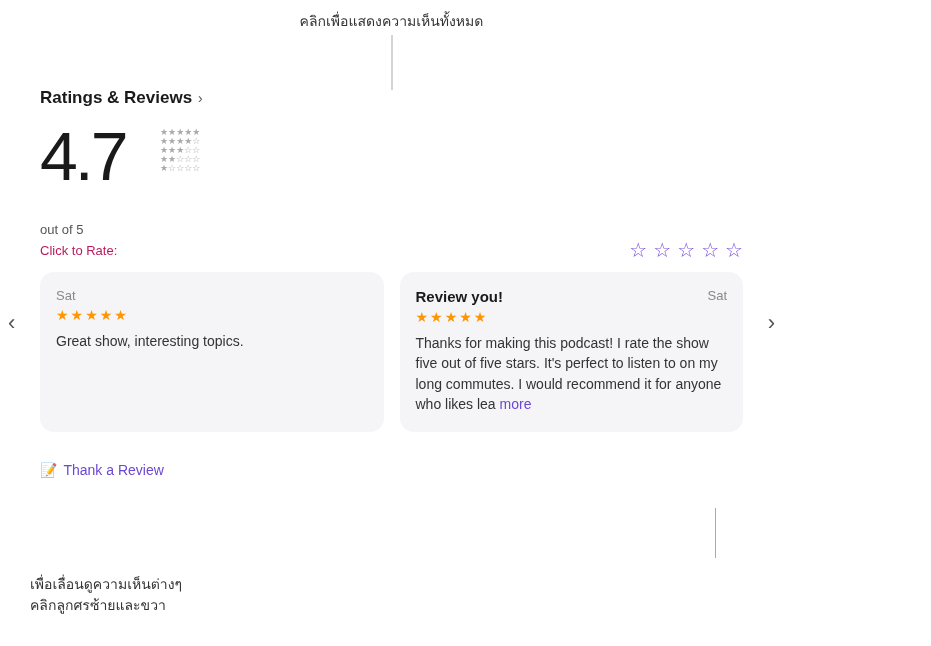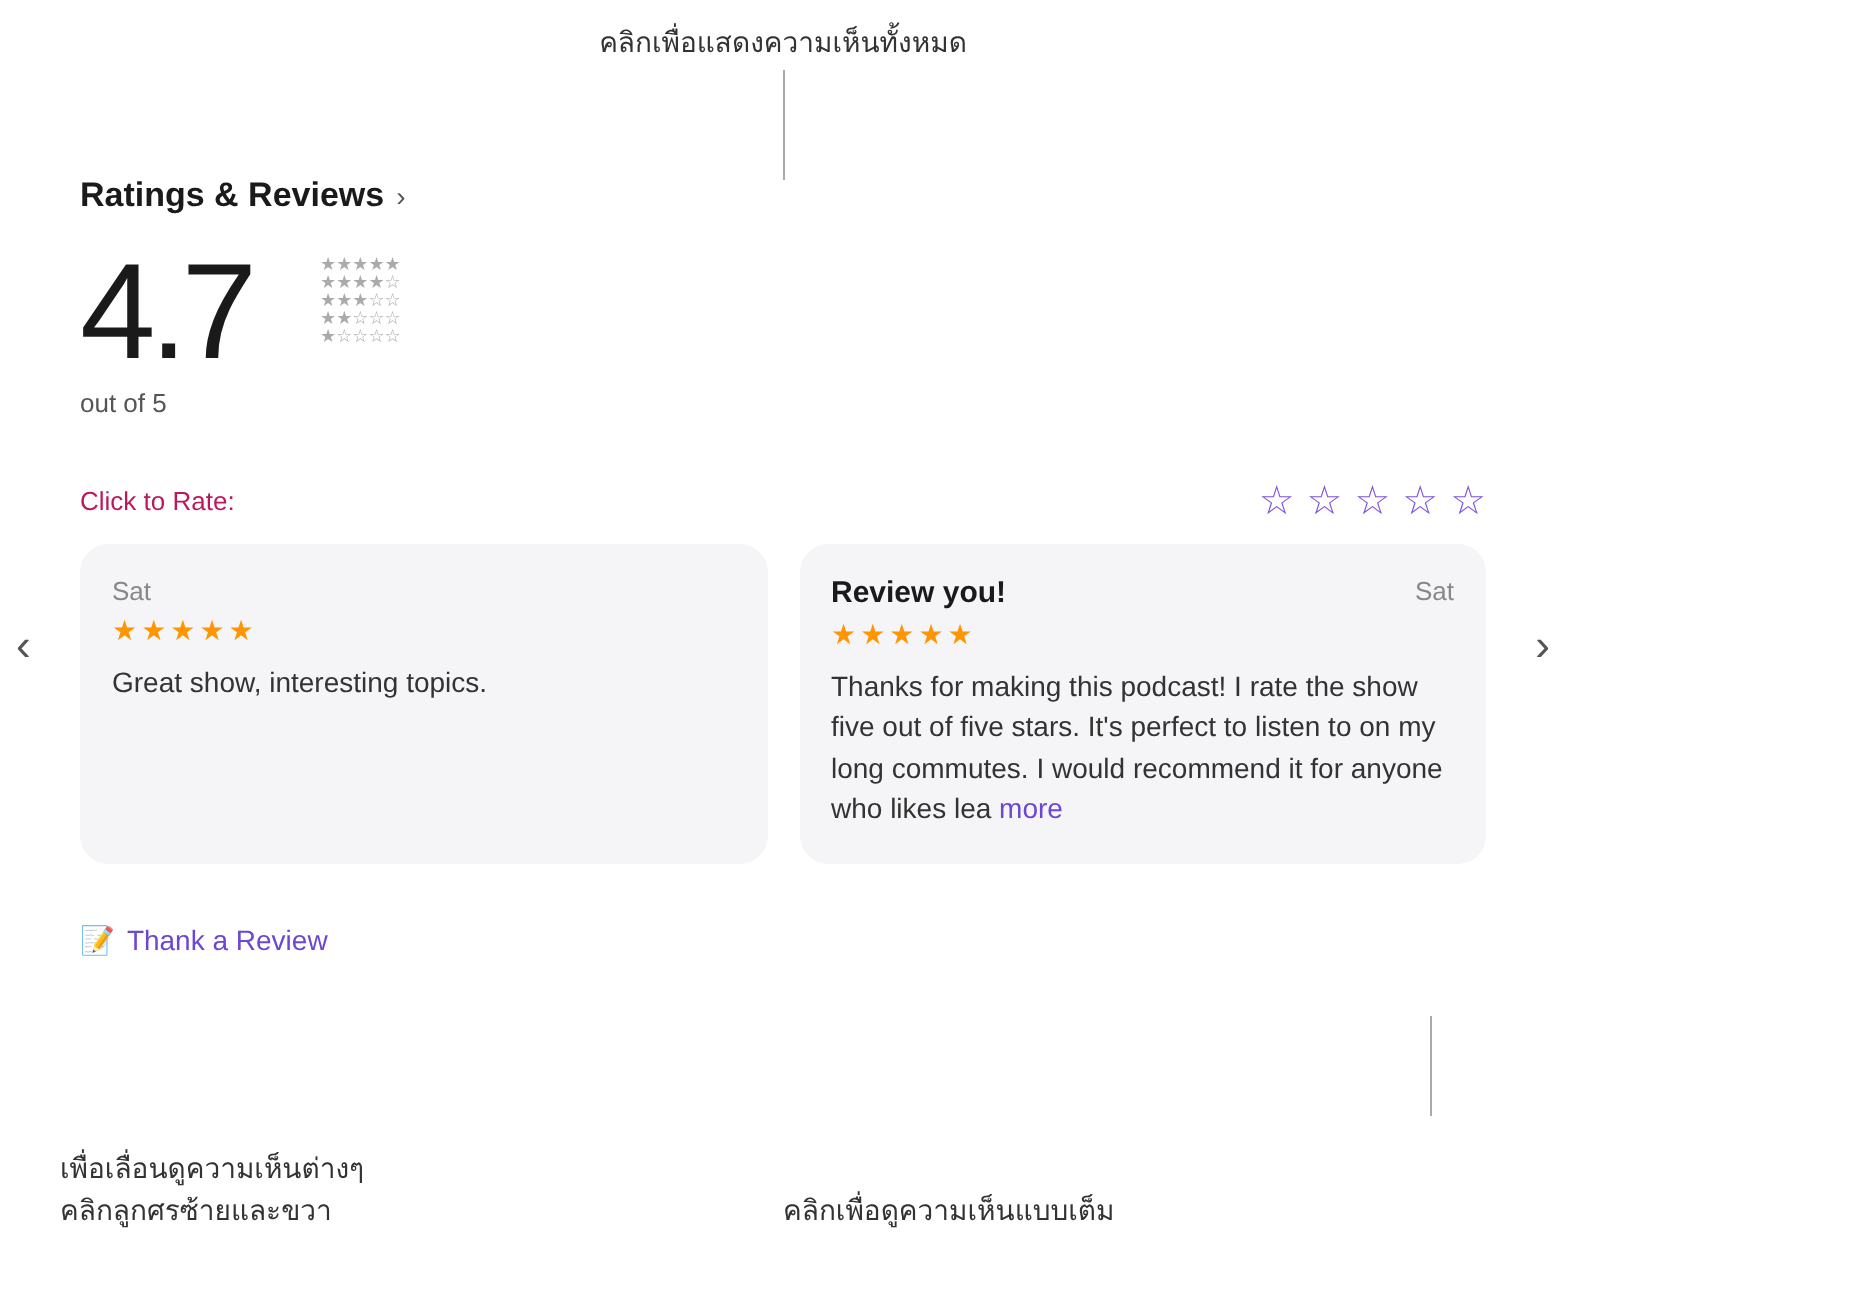--- a/index.html
+++ b/index.html
@@ -72,20 +72,21 @@
       display: flex;
       align-items: flex-start;
       gap: 30px;
     }
 
     .rating-number-block {
       display: flex;
       flex-direction: column;
       align-items: flex-start;
       min-width: 90px;
+      gap: 28px;
     }
 
     .big-number {
       font-size: 68px;
       font-weight: 200;
       line-height: 1;
       color: #1a1a1a;
       letter-spacing: -3px;
     }
 
@@ -393,15 +394,14 @@
   <button class="nav-arrow nav-arrow-left">‹</button>
   <button class="nav-arrow nav-arrow-right">›</button>
 
   <div class="annotation-bottom-left">
     <div>เพื่อเลื่อนดูความเห็นต่างๆ</div>
     <div>คลิกลูกศรซ้ายและขวา</div>
   </div>
 
   <div class="annotation-line-bottom-right"></div>
 
-  <div class="annotation-bottom-right">คลิกเพื่อดูความเห็นแบบเต็ม</div>
 
 </div>
 
 </body></html>

